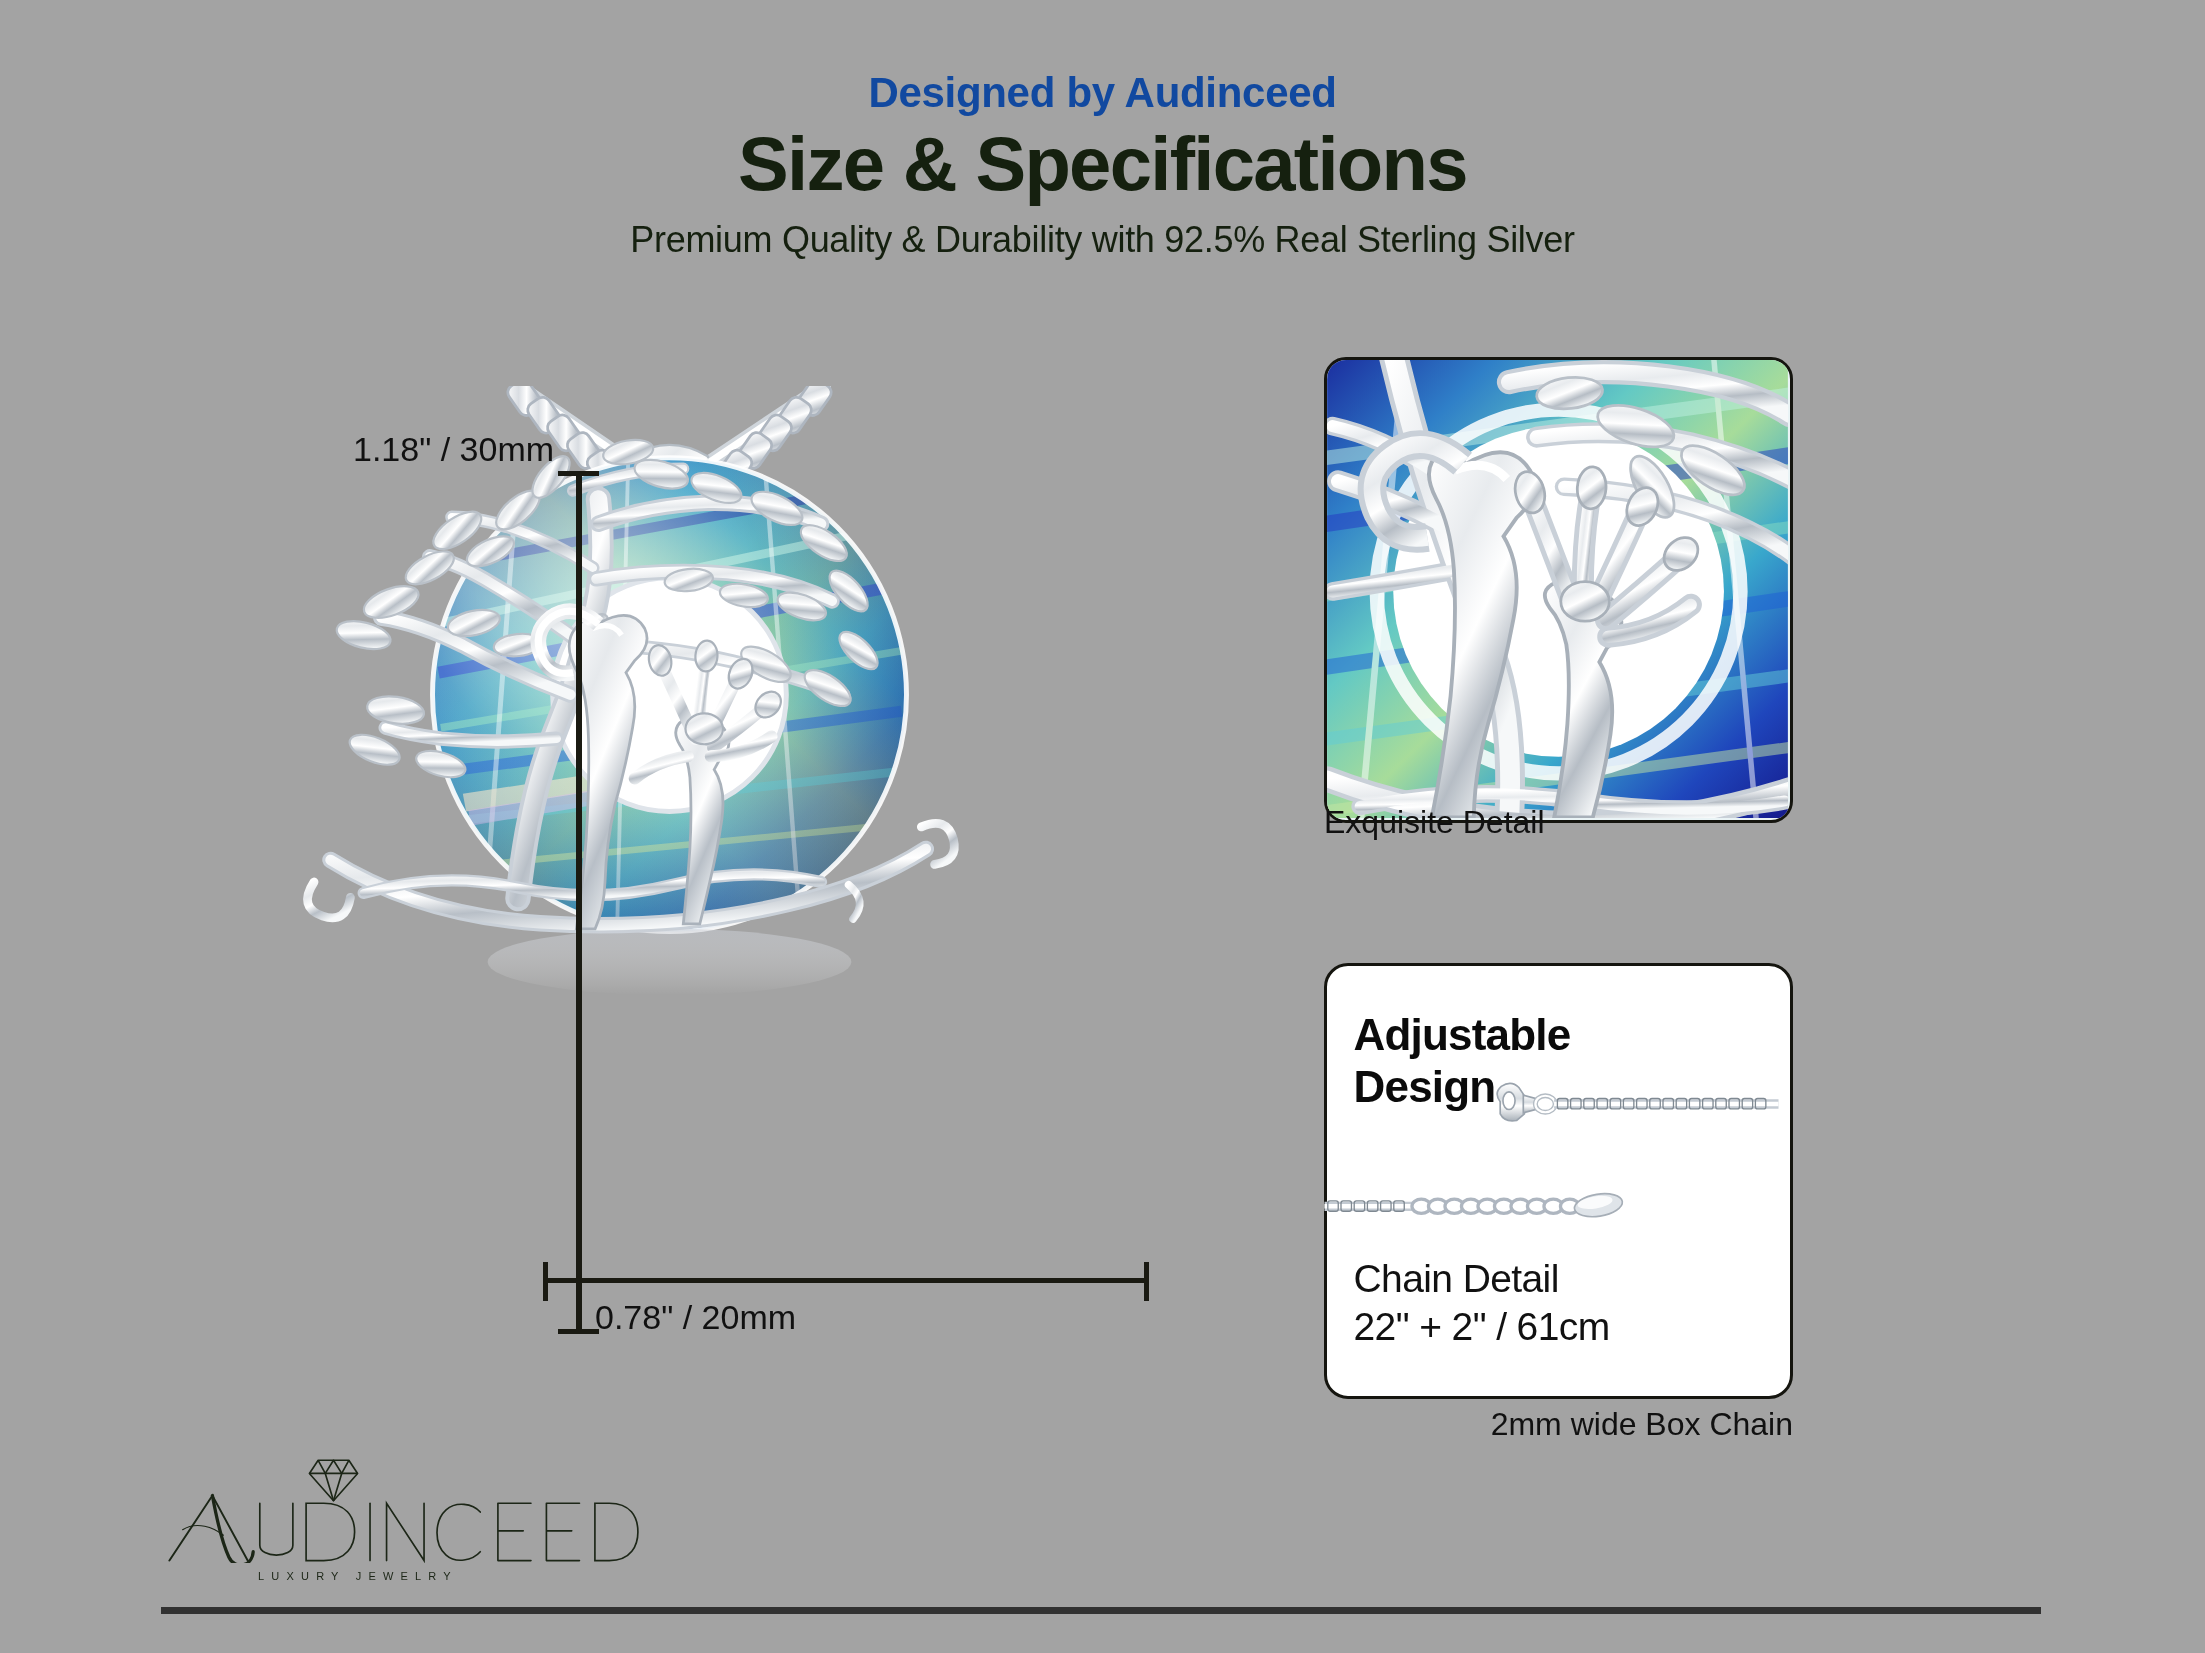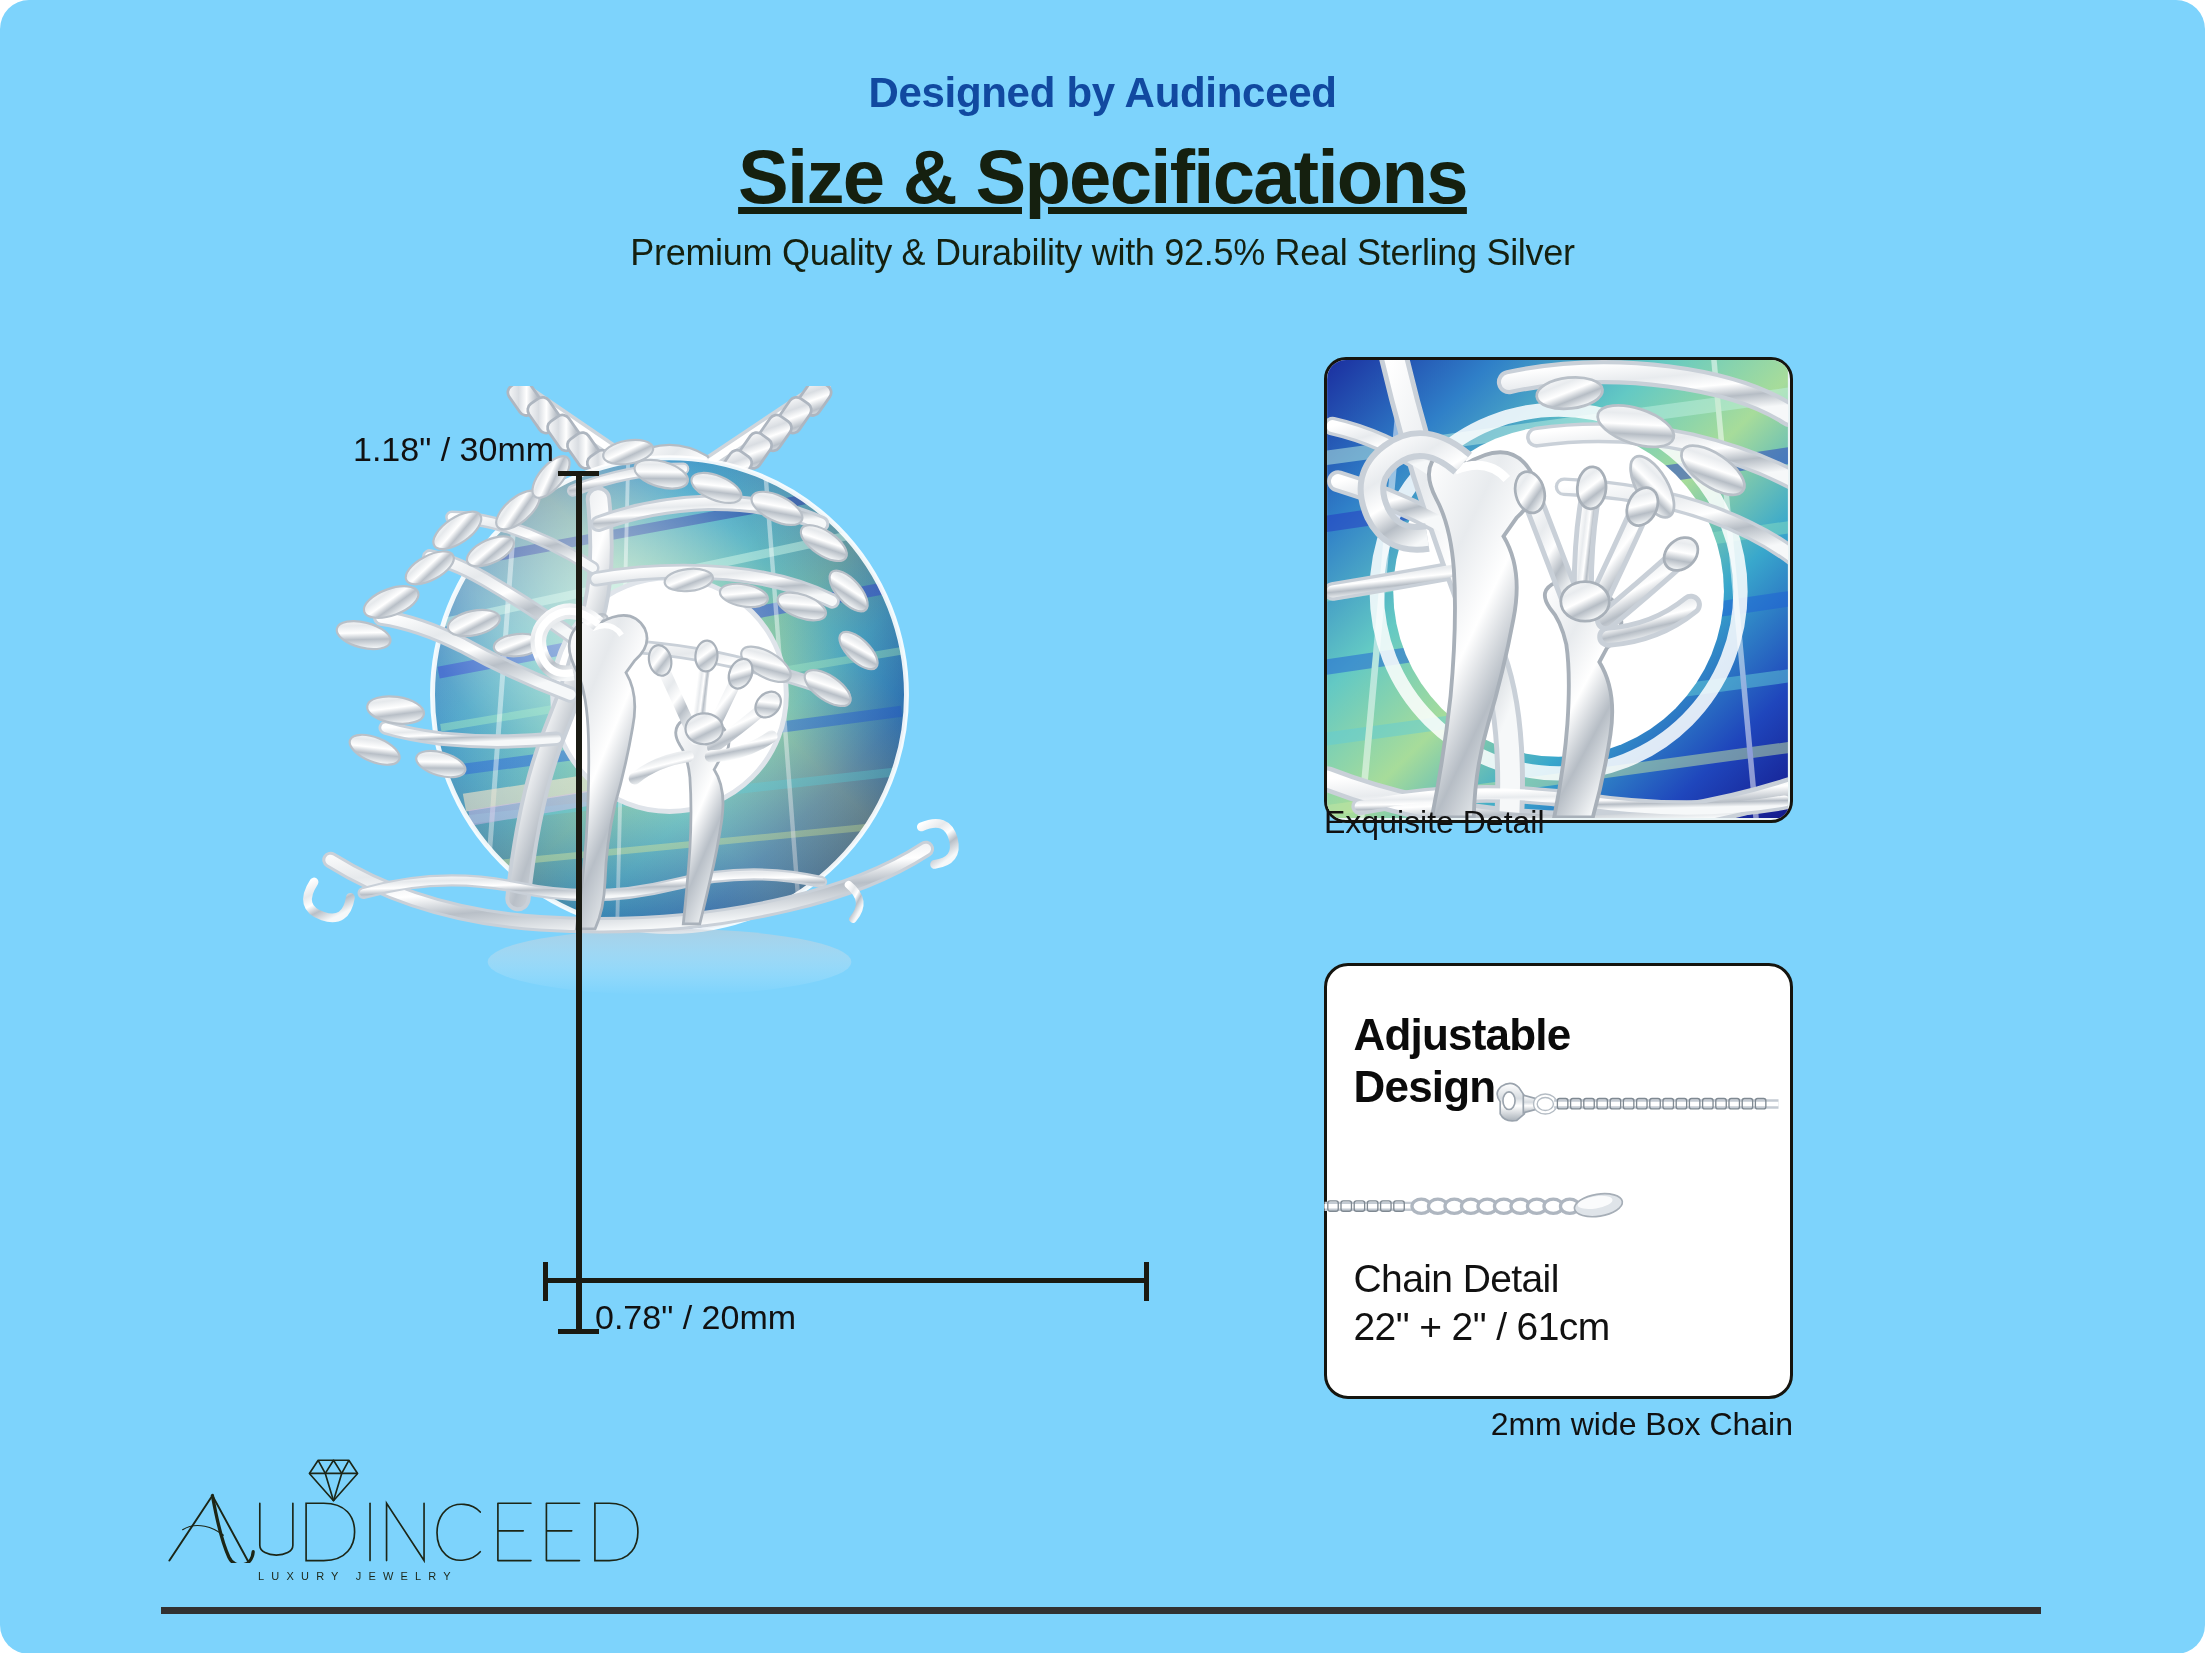--- a/index.html
+++ b/index.html
@@ -1,24 +1,24 @@
 <!DOCTYPE html>
 <html style="font-size:8.8px"><head>
 <meta charset="utf-8">
 <style>
   * { margin:0; padding:0; box-sizing:border-box; }
   html,body { width:2205px; height:1654px; background:#ffffff; }
   body { font-family:"Liberation Sans", sans-serif; color:#111; position:relative; overflow:hidden; }
 
-  .page { position:absolute; inset:0; background:#7dd3fc;border-radius:29px; }
+  .page { position:absolute; inset:0; background:#a3a3a3; }
 
   
   .header { position:absolute; left:0; right:0; top:72px; text-align:center; }
   .kicker { font-size:42px; font-weight:bold; color:#1149a0; letter-spacing:-0.3px; line-height:1.0; }
-  .title  { font-size:76px; font-weight:bold; color:#15200f; letter-spacing:-1.7px; line-height:1.1; margin-top:21px;text-decoration:underline; }
+  .title  { font-size:76px; font-weight:bold; color:#15200f; letter-spacing:-1.7px; line-height:1.1; margin-top:8px; }
   .subtitle { font-size:36px; font-weight:400; color:#15200f; letter-spacing:-0.3px; margin-top:13.2px; }
 
   
   .product-stage { position:absolute; left:132px; top:386px; width:1075px; height:981px; }
 
   .dim-label-v { position:absolute; left:353px; top:430px; font-size:34px; color:#111; white-space:nowrap; }
   .dim-label-h { position:absolute; left:595px; top:1298px; font-size:34px; color:#111; white-space:nowrap; }
 
   
   .dimline-v { position:absolute; left:576px; top:471px; width:5.5px; height:863px; background:#1a1a12; }

